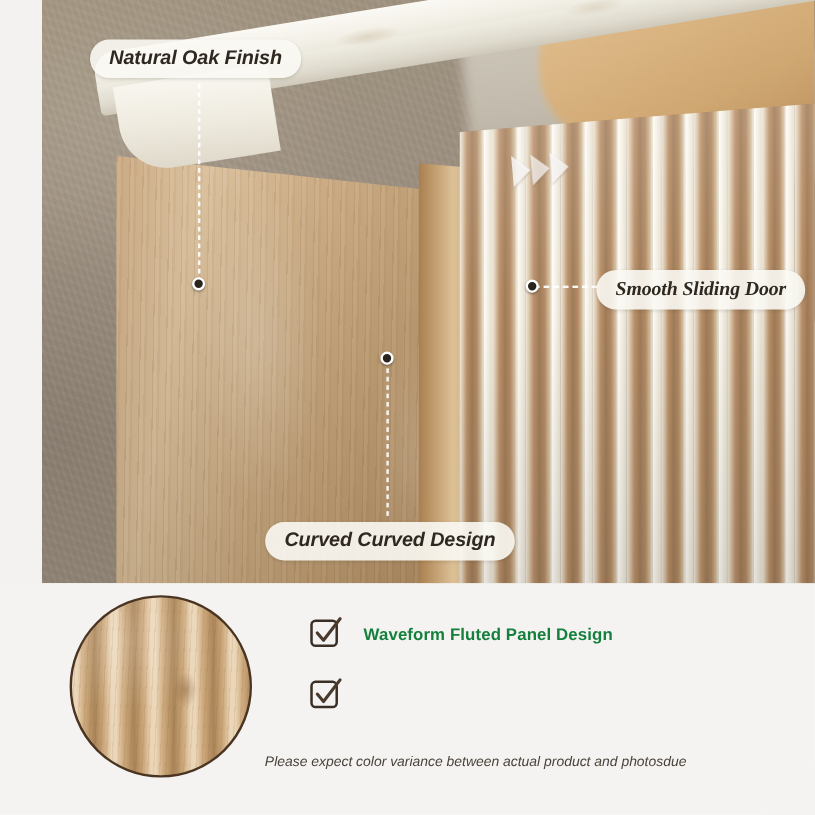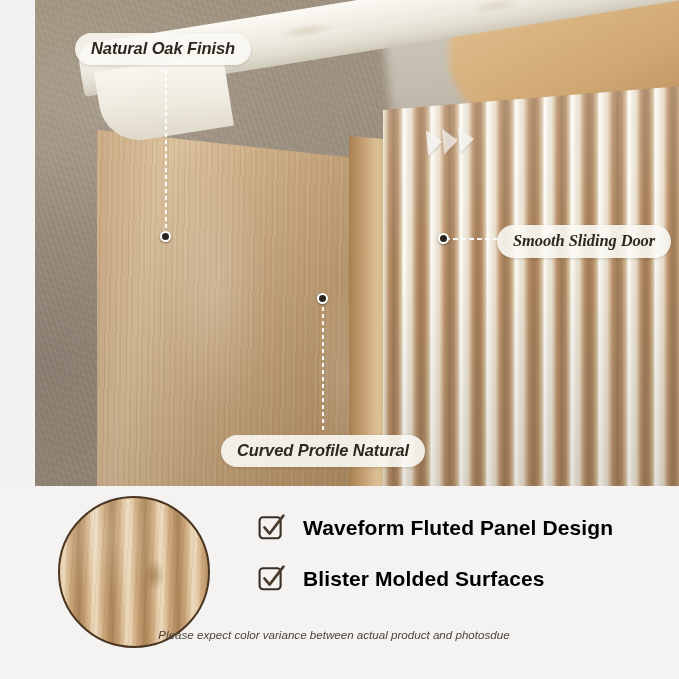--- a/index.html
+++ b/index.html
@@ -340,32 +340,32 @@
     gap: 18px;
     margin-bottom: 24px;
   }
   .check {
     position: relative;
     width: 27px; height: 27px;
     flex: 0 0 27px;
   }
   .check svg { display: block; overflow: visible; }
   .feature-label {
-    font-size: 21px;
+    font-size: 14px;
     font-weight: bold;
-    color: #000000;
+    color: #15803d;
     letter-spacing: .1px;
     white-space: nowrap;
   }
 
   .disclaimer {
     position: absolute;
     left: 0; top: 141px;
     width: 668px;
-    text-align: center;
+    text-align: right;
     font-style: italic;
     font-size: 11.6px;
     line-height: 16px;
     color: #4a4239;
     padding: 0 96px;
     box-sizing: border-box;
   }
   .disclaimer span { display: block; }
 </style>
 </head>
@@ -438,21 +438,21 @@
     <div class="dot d-oak"></div>
 
     <div class="lead-h l-door"></div>
     <div class="dot d-door"></div>
 
     <div class="lead l-curved"></div>
     <div class="dot d-curved"></div>
 
     <div class="pill p-oak">Natural Oak Finish</div>
     <div class="pill p-door">Smooth Sliding Door</div>
-    <div class="pill p-curved">Curved Profile Natural</div>
+    <div class="pill p-curved">Curved Curved Design</div>
   </div>
 
   <div class="panel">
 
     <div class="swatch"></div>
 
     <div class="features">
 
       <div class="feature">
         <span class="check">
@@ -464,21 +464,20 @@
         <span class="feature-label">Waveform Fluted Panel Design</span>
       </div>
 
       <div class="feature">
         <span class="check">
           <svg width="27" height="27" viewBox="0 0 27 27">
             <rect x="1.6" y="3.2" width="21" height="21" rx="3.4" ry="3.4" fill="none" stroke="#3a2f26" stroke-width="2.1"></rect>
             <path d="M6.4 13.4 L11.6 19.6 L25.4 1.6" fill="none" stroke="#4a3a2b" stroke-width="2.6" stroke-linecap="round" stroke-linejoin="round"></path>
           </svg>
         </span>
-        <span class="feature-label">Blister Molded Surfaces</span>
       </div>
 
     </div>
 
     <div class="disclaimer">
       <span>Please expect color variance between actual product and photosdue</span>
     </div>
 
   </div>
 </div>

